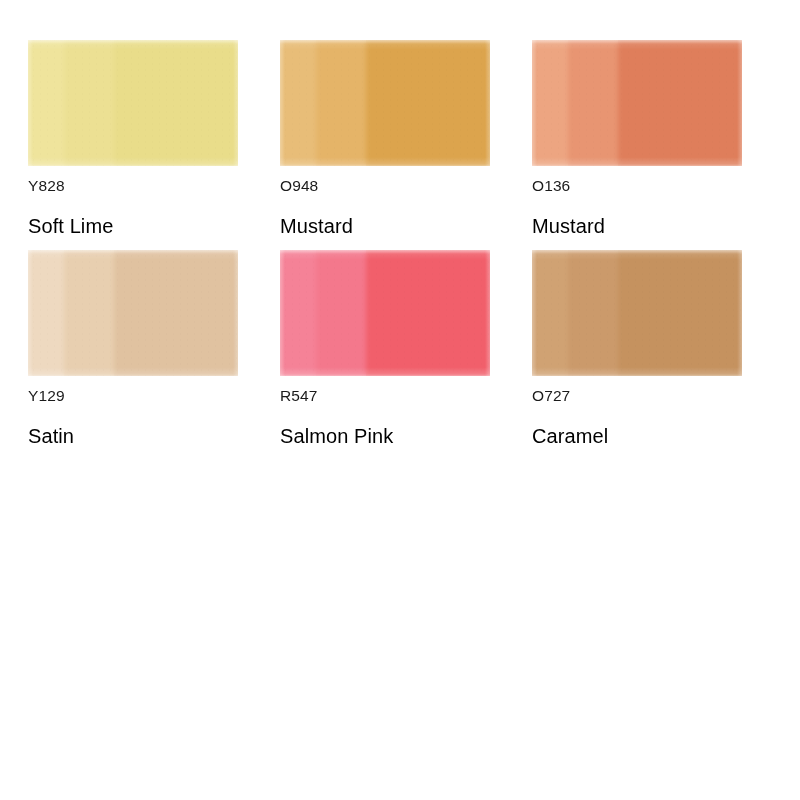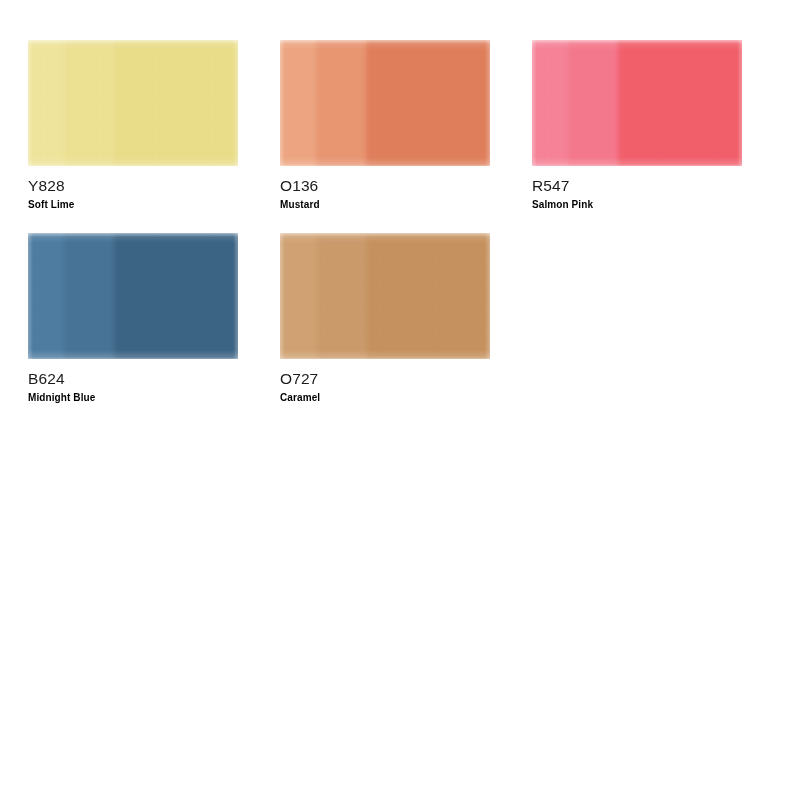--- a/index.html
+++ b/index.html
@@ -104,23 +104,23 @@
   
   .swatch-code {
     margin-top: 11px;
     font-size: 15.5px;
     font-weight: 400;
     color: #1b1b1b;
     letter-spacing: .1px;
     line-height: 1.15;
   }
   .swatch-name {
-    margin-top: 4px;
-    font-size: 10px;
-    font-weight: 700;
+    margin-top: 20px;
+    font-size: 20px;
+    font-weight: 400;
     color: #000000;
     letter-spacing: .1px;
     line-height: 1.15;
   }
 </style>
 </head>
 <body>
 
 <main id="swatch-chart">
     <div class="swatch-cell">
@@ -133,62 +133,76 @@
         <div class="swatch-soften"></div>
         <div class="swatch-grain"></div>
         <div class="swatch-edge"></div>
       </div>
       <div class="swatch-code">Y828</div>
       <div class="swatch-name">Soft Lime</div>
     </div>
     <div class="swatch-cell">
       <div class="swatch-patch">
         <div class="swatch-bands">
+          <div class="band band-1" style="background: rgb(232, 189, 120);"></div>
+          <div class="band band-2" style="background: rgb(229, 180, 104);"></div>
+          <div class="band band-3" style="background: rgb(220, 164, 77);"></div>
+        </div>
+        <div class="swatch-soften"></div>
+        <div class="swatch-grain"></div>
+        <div class="swatch-edge"></div>
+      </div>
+      <div class="swatch-code">O948</div>
+      <div class="swatch-name">Mustard</div>
+    </div>
+    <div class="swatch-cell">
+      <div class="swatch-patch">
+        <div class="swatch-bands">
           <div class="band band-1" style="background: rgb(237, 165, 129);"></div>
           <div class="band band-2" style="background: rgb(232, 149, 114);"></div>
           <div class="band band-3" style="background: rgb(223, 126, 91);"></div>
         </div>
         <div class="swatch-soften"></div>
         <div class="swatch-grain"></div>
         <div class="swatch-edge"></div>
       </div>
       <div class="swatch-code">O136</div>
       <div class="swatch-name">Mustard</div>
     </div>
     <div class="swatch-cell">
       <div class="swatch-patch">
         <div class="swatch-bands">
+          <div class="band band-1" style="background: rgb(238, 217, 192);"></div>
+          <div class="band band-2" style="background: rgb(232, 207, 176);"></div>
+          <div class="band band-3" style="background: rgb(224, 194, 160);"></div>
+        </div>
+        <div class="swatch-soften"></div>
+        <div class="swatch-grain"></div>
+        <div class="swatch-edge"></div>
+      </div>
+      <div class="swatch-code">Y129</div>
+      <div class="swatch-name">Satin</div>
+    </div>
+    <div class="swatch-cell">
+      <div class="swatch-patch">
+        <div class="swatch-bands">
           <div class="band band-1" style="background: rgb(245, 130, 151);"></div>
           <div class="band band-2" style="background: rgb(244, 120, 140);"></div>
           <div class="band band-3" style="background: rgb(241, 95, 107);"></div>
         </div>
         <div class="swatch-soften"></div>
         <div class="swatch-grain"></div>
         <div class="swatch-edge"></div>
       </div>
       <div class="swatch-code">R547</div>
       <div class="swatch-name">Salmon Pink</div>
     </div>
     <div class="swatch-cell">
       <div class="swatch-patch">
         <div class="swatch-bands">
-          <div class="band band-1" style="background: rgb(78, 124, 161);"></div>
-          <div class="band band-2" style="background: rgb(71, 115, 150);"></div>
-          <div class="band band-3" style="background: rgb(59, 99, 132);"></div>
-        </div>
-        <div class="swatch-soften"></div>
-        <div class="swatch-grain"></div>
-        <div class="swatch-edge"></div>
-      </div>
-      <div class="swatch-code">B624</div>
-      <div class="swatch-name">Midnight Blue</div>
-    </div>
-    <div class="swatch-cell">
-      <div class="swatch-patch">
-        <div class="swatch-bands">
           <div class="band band-1" style="background: rgb(208, 162, 115);"></div>
           <div class="band band-2" style="background: rgb(203, 154, 107);"></div>
           <div class="band band-3" style="background: rgb(197, 146, 95);"></div>
         </div>
         <div class="swatch-soften"></div>
         <div class="swatch-grain"></div>
         <div class="swatch-edge"></div>
       </div>
       <div class="swatch-code">O727</div>
       <div class="swatch-name">Caramel</div>

